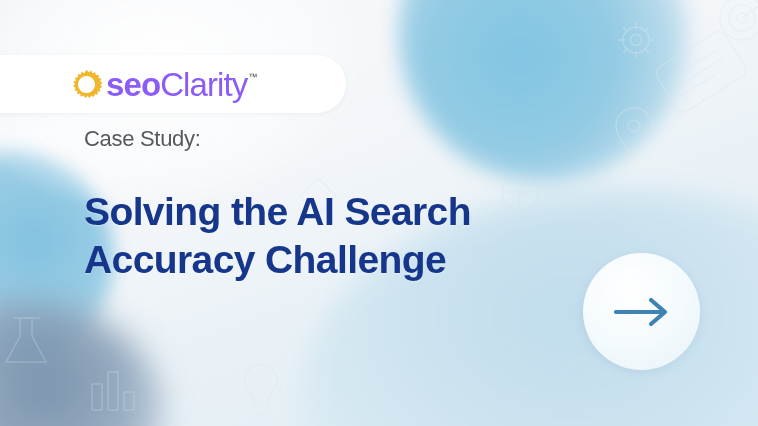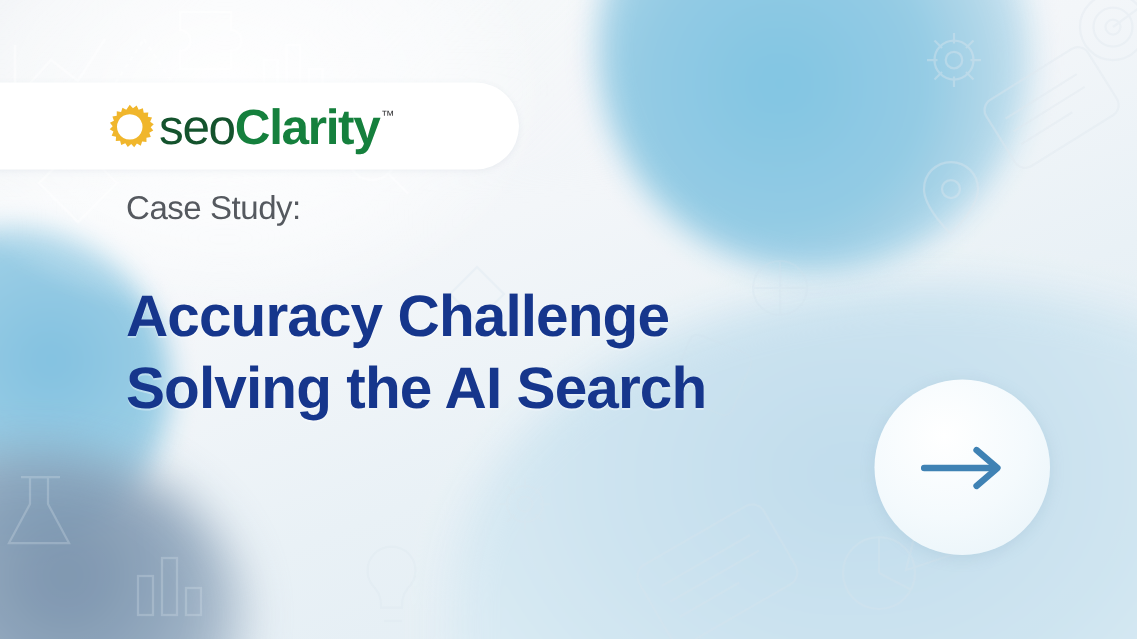--- a/index.html
+++ b/index.html
@@ -138,26 +138,26 @@
   .logo-word {
     font-family: "Liberation Sans", sans-serif;
     font-size: 33px;
     line-height: 1;
     letter-spacing: -0.9px;
     white-space: nowrap;
     display: flex;
     align-items: baseline;
   }
   .logo-seo {
-    color: #14532d;
+    color: #8b5cf6;
+    font-weight: 700;
+  }
+  .logo-clarity {
+    color: #8b5cf6;
     font-weight: 400;
-  }
-  .logo-clarity {
-    color: #15803d;
-    font-weight: 700;
   }
   .logo-tm {
     color: #3a3a3c;
     font-size: 9px;
     line-height: 1;
     margin-left: 1px;
     position: relative;
     top: -16px;
     font-weight: 400;
   }
@@ -319,22 +319,22 @@
         <span class="logo-seo">seo</span>
           <span class="logo-clarity">Clarity</span>
           <span class="logo-tm">™</span>
       </span>
     </div>
   </div>
 
   <div class="eyebrow">Case Study:</div>
 
   <div class="headline">
+    <span class="hl-line">Solving the AI Search</span>
     <span class="hl-line">Accuracy Challenge</span>
-    <span class="hl-line">Solving the AI Search</span>
   </div>
 
   <div class="arrow-btn">
     <span>
       <svg width="56" height="30" viewBox="0 0 56 30" xmlns="http://www.w3.org/2000/svg" aria-hidden="true">
         <path d="M2 15 H49" stroke="#3f82b4" stroke-width="4.2" stroke-linecap="round" fill="none"></path>
         <path d="M37 3 L51 15 L37 27" stroke="#3f82b4" stroke-width="4.2" stroke-linecap="round" stroke-linejoin="round" fill="none"></path>
       </svg>
     </span>
   </div>

